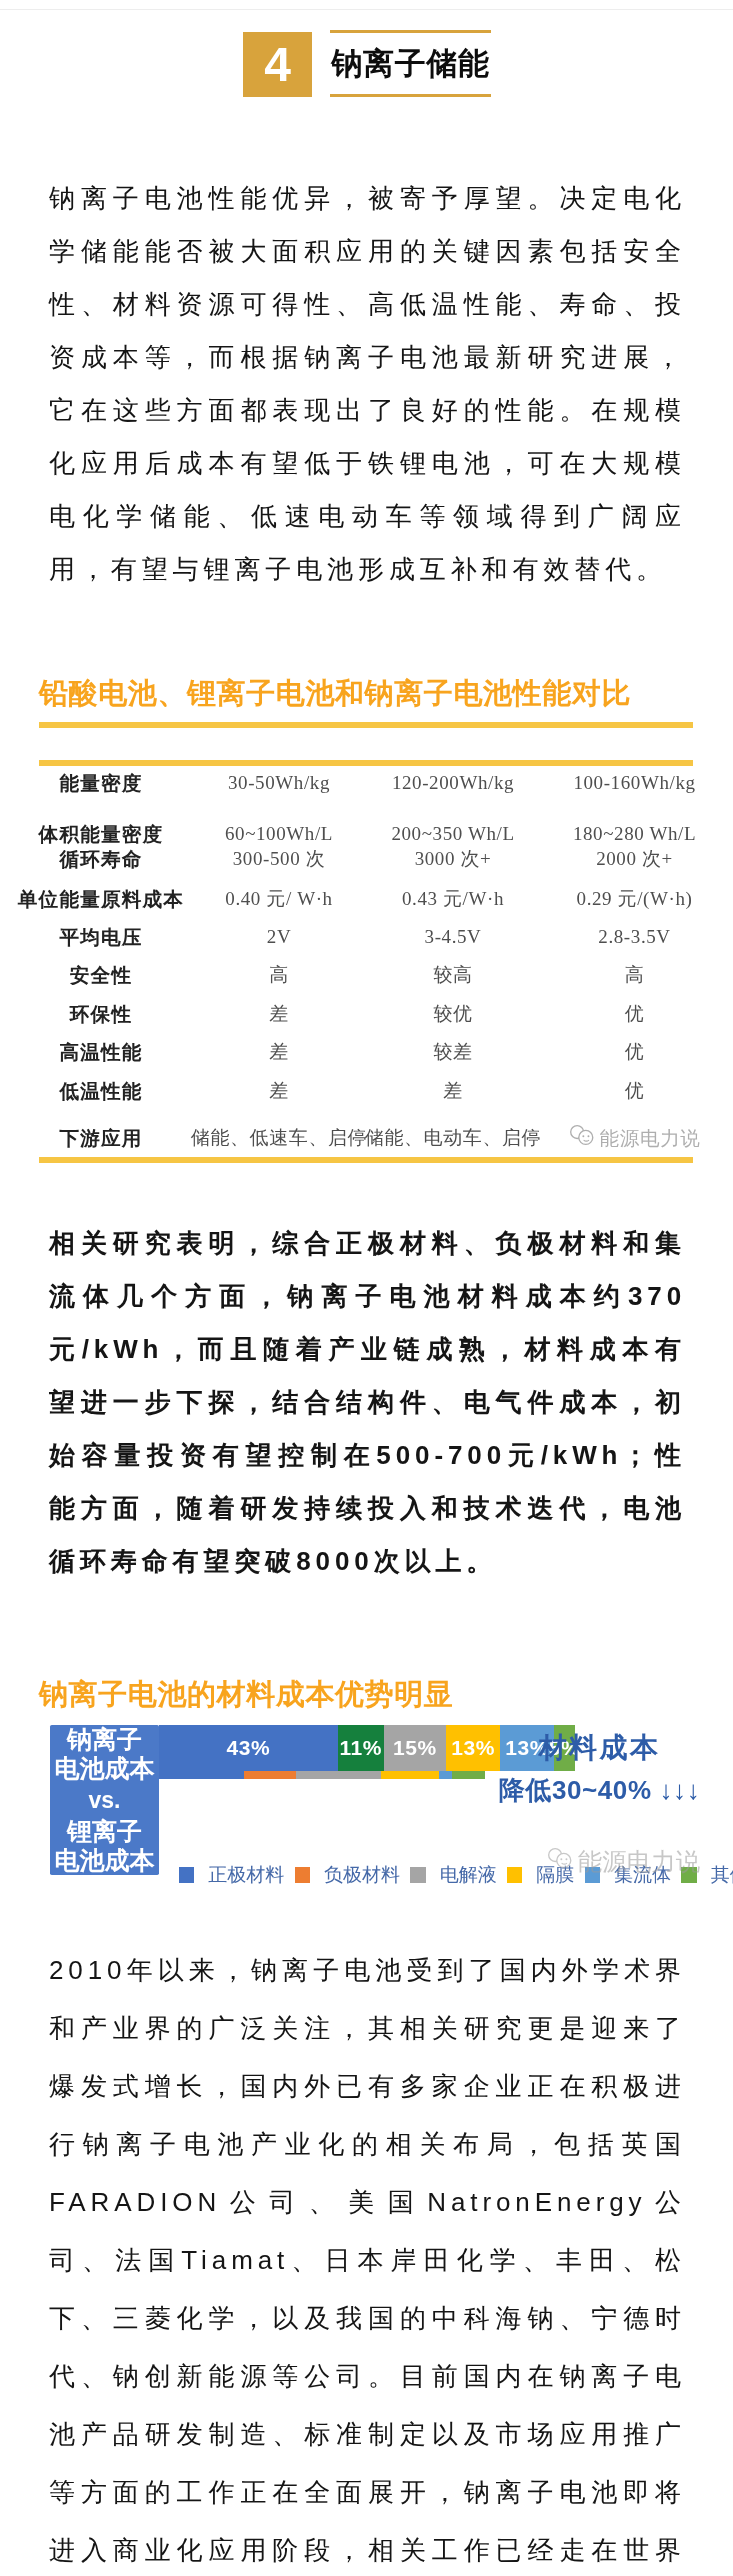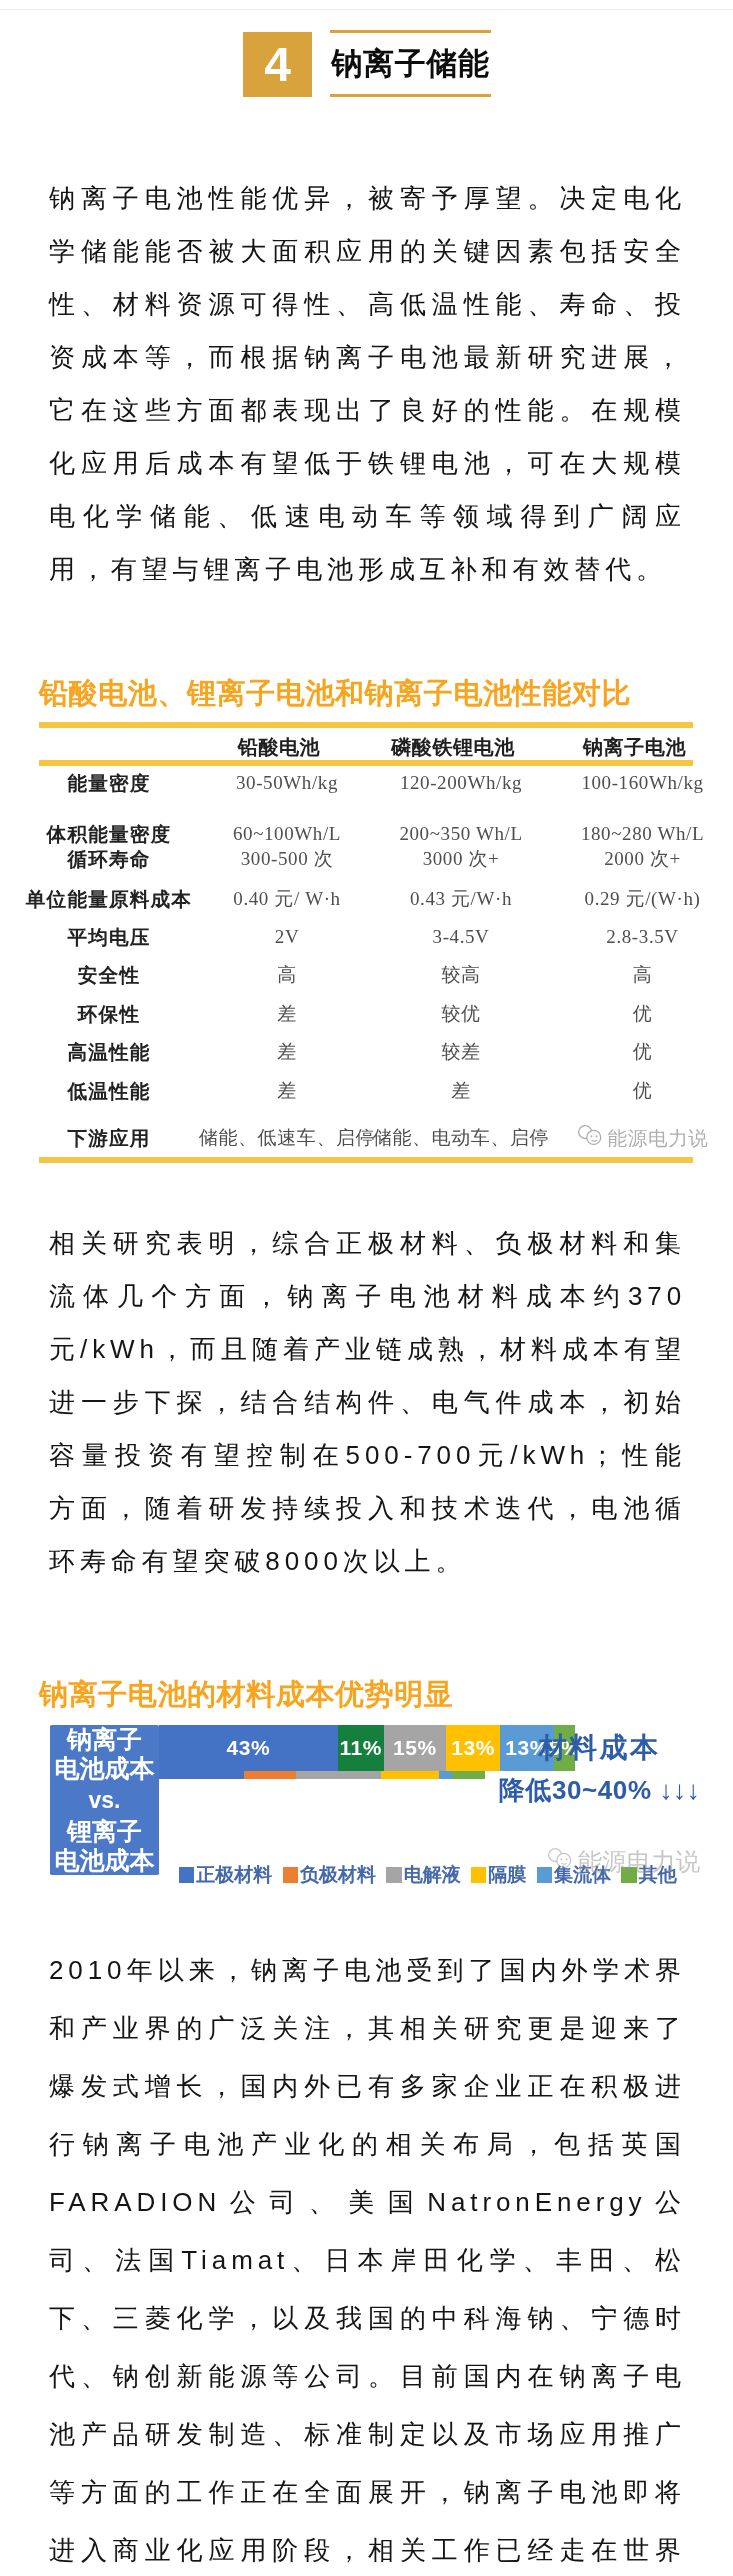--- a/index.html
+++ b/index.html
@@ -12,37 +12,37 @@
              color:#fff;font-size:48px;font-weight:bold;display:flex;align-items:center;justify-content:center;}
   .title-block{position:absolute;left:330px;top:30px;width:161px;height:67px;box-sizing:border-box;
                border-top:3.7px solid #D8A33C;border-bottom:3.7px solid #D8A33C;
                display:flex;align-items:center;justify-content:center;}
   .sec-title{font-size:31px;font-weight:bold;color:#0d0d0d;letter-spacing:0.6px;white-space:nowrap;}
 
   
   .para{position:absolute;left:49px;width:637px;margin:0;font-size:26px;color:#151515;
         text-align:justify;text-justify:inter-character;letter-spacing:4.9px;}
   .p1{top:172px;line-height:53px;}
-  .p2{top:1217px;line-height:53px;}
+  .p2{top:1217px;line-height:53px;font-weight:bold;}
   .p3{top:1941px;line-height:58px;}
 
   
   .orange-title{position:absolute;left:39px;margin:0;font-size:29px;font-weight:bold;color:#F8A41E;
                 letter-spacing:0.6px;white-space:nowrap;}
   .t-table{top:674px;}
   .t-chart{top:1675px;}
 
   
   .divider{position:absolute;left:39px;width:654px;height:5.5px;background:#F6C544;}
   .d1{top:722px;}.d2{top:760px;}.d3{top:1157px;}
   .thead{position:absolute;left:0;top:731px;width:719px;height:32px;display:grid;
          grid-template-columns:202px 154px 194px 169px;}
   .thead .hcell{display:flex;align-items:center;justify-content:center;font-weight:bold;
                 font-size:20px;color:#1f1f1f;letter-spacing:0.6px;}
-  .trow{position:absolute;left:8px;width:719px;height:32px;display:grid;
+  .trow{position:absolute;left:0;width:719px;height:32px;display:grid;
         grid-template-columns:202px 154px 194px 169px;}
   .rlabel{display:flex;align-items:center;justify-content:center;font-weight:bold;
           font-size:19.6px;color:#222;letter-spacing:1.2px;}
   .tval{display:flex;align-items:center;justify-content:center;
         font-family:"Liberation Serif","DejaVu Serif",serif;font-size:19px;color:#4e4e4e;
         letter-spacing:0.6px;white-space:nowrap;}
 
   
   .vs-box{position:absolute;left:38px;top:1725px;width:109px;height:150px;background:#4B79C8;
           border-radius:1.8px;color:#fff;display:flex;flex-direction:column;align-items:center;
@@ -52,21 +52,21 @@
   .bar-na{left:159px;top:1734px;width:326px;height:45px;}
   .bar-li{left:159px;top:1725px;width:416px;height:46px;}
   .seg{position:relative;height:100%;text-align:center;}
   .seg-label{position:absolute;left:50%;top:50%;transform:translate(-50%,-50%);
              color:#fff;font-weight:bold;font-size:21px;white-space:nowrap;letter-spacing:0.6px;}
   .annotation{position:absolute;left:486px;top:1729px;width:227px;text-align:center;
               color:#2D5CA8;font-weight:bold;}
   .annotation .a1{font-size:28px;letter-spacing:2.4px;}
   .annotation .a2{font-size:26px;margin-top:5.5px;letter-spacing:0.6px;white-space:nowrap;}
   .legend{position:absolute;left:179px;top:1862px;display:flex;align-items:center;gap:10.4px;}
-  .legend-item{display:flex;align-items:center;gap:2px;font-weight:bold;}
+  .legend-item{display:flex;align-items:center;gap:14px;}
   .legend-swatch{width:15.3px;height:15.3px;flex:none;}
   .legend-label{font-size:19px;color:#4569A8;white-space:nowrap;}
 
   
   .watermark{position:absolute;display:flex;align-items:center;gap:3.7px;color:#9b9b9b;}
   .wm-chart{left:546px;top:1845px;opacity:.55;font-size:24.5px;}
   .wm-cell{display:flex;align-items:center;justify-content:center;gap:3.1px;color:#9b9b9b;
            opacity:.8;font-size:19.6px;white-space:nowrap;}
   .wm-icon{flex:none;}
 </style>
@@ -78,26 +78,20 @@
 
   <div class="num-badge">4</div>
   <div class="title-block">
     <span class="sec-title">钠离子储能</span>
   </div>
 
   <p class="para p1">钠离子电池性能优异，被寄予厚望。决定电化学储能能否被大面积应用的关键因素包括安全性、材料资源可得性、高低温性能、寿命、投资成本等，而根据钠离子电池最新研究进展，它在这些方面都表现出了良好的性能。在规模化应用后成本有望低于铁锂电池，可在大规模电化学储能、低速电动车等领域得到广阔应用，有望与锂离子电池形成互补和有效替代。</p>
 
   <h2 class="orange-title t-table">铅酸电池、锂离子电池和钠离子电池性能对比</h2>
   <div class="divider d1"></div>
-  <div class="thead">
-      <div class="hcell"></div>
-      <div class="hcell">铅酸电池</div>
-      <div class="hcell">磷酸铁锂电池</div>
-      <div class="hcell">钠离子电池</div>
-    </div>
   <div class="divider d2"></div>
   <div id="tbody">
       <div class="trow" style="top: 767px;">
         <div class="rlabel">能量密度</div>
         <div class="tval">30-50Wh/kg</div>
         <div class="tval">120-200Wh/kg</div>
         <div class="tval">100-160Wh/kg</div>
       </div>
       <div class="trow" style="top: 806px; margin-top: 12px;">
         <div class="rlabel">体积能量密度</div>

